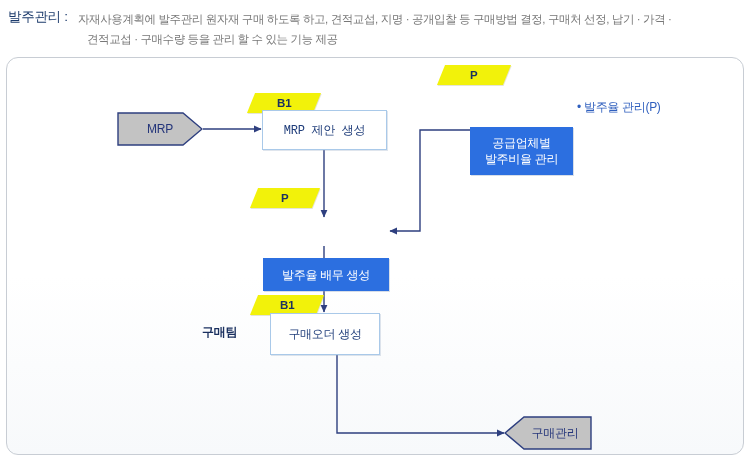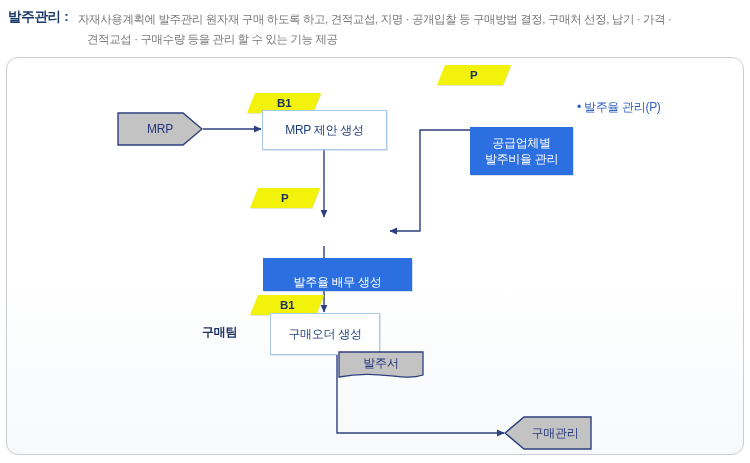--- a/index.html
+++ b/index.html
@@ -19,21 +19,21 @@
   #header {
     position: absolute;
     left: 0; top: 0;
     width: 750px;
     height: 50px;
   }
   #header-title {
     position: absolute;
     left: 8px; top: 8px;
     font-size: 13.5px;
-    font-weight: bold;
+    font-weight: normal;
     color: #1b3a6b;
     letter-spacing: -0.3px;
     white-space: nowrap;
   }
   #header-desc {
     position: absolute;
     left: 78px; top: 9px;
     width: 666px;
     font-size: 11.5px;
     line-height: 20px;
@@ -195,59 +195,53 @@
     <svg width="86" height="34">
       <polygon points="1,1 66,1 85,17 66,33 1,33" fill="#c3c3c3" stroke="#2e3f7f" stroke-width="1.4"></polygon>
     </svg>
     <span class="pent-label">MRP</span>
   </div>
 
   <div class="node tag" style="left:244px; top:35px; width:66px; height:20px;">
     <span>B1</span>
   </div>
 
-  <div class="node proc" style="left:255px; top:52px; width:125px; height:40px;">
+  <div class="node proc" style="left:255px; top:52px; width:125px; height:40px;font-family:Liberation Mono, monospace;">
     <span>MRP 제안 생성</span>
   </div>
 
   <div class="node tag" style="left:434px; top:7px; width:66px; height:20px;">
     <span>P</span>
   </div>
 
   <div class="node bluebox" style="left:463px; top:24px; width:103px; height:48px; flex-direction:column;">
     <span>공급업체별</span>
     <span>발주비율 관리</span>
   </div>
 
   <div class="bullet-text" style="left:570px; top:41px;">• 발주율 관리(P)</div>
 
   <div class="node tag" style="left:247px; top:130px; width:62px; height:20px;">
     <span>P</span>
   </div>
 
-  <div class="node bluebox" style="left:256px; top:155px; width:149px; height:33px;align-items:flex-end;">
+  <div class="node bluebox" style="left:256px; top:155px; width:126px; height:33px;">
     <span>발주율 배무 생성</span>
   </div>
 
   <div class="node tag" style="left:247px; top:237px; width:66px; height:20px;">
     <span>B1</span>
   </div>
 
   <div class="plain" style="left:195px; top:266px; font-weight:bold; color:#1b3160;">구매팀</div>
 
   <div class="node proc" style="left:263px; top:255px; width:110px; height:42px;">
     <span>구매오더 생성</span>
   </div>
 
-  <div class="docshape" style="left:331px; top:293px; width:86px; height:33px;">
-    <svg width="86" height="33">
-      <path d="M1,1 L85,1 L85,24 C64,31 42,18 1,26 Z" fill="#c3c3c3" stroke="#2e3f7f" stroke-width="1.3"></path>
-    </svg>
-    <span class="doclabel">발주서</span>
-  </div>
 
   <div class="node pent-left" style="left:497px; top:358px; width:88px; height:34px;">
     <svg width="88" height="34">
       <polygon points="20,1 87,1 87,33 20,33 1,17" fill="#c3c3c3" stroke="#2e3f7f" stroke-width="1.4"></polygon>
     </svg>
     <span class="pent-label" style="margin-left:14px;">구매관리</span>
   </div>
 
 </div>
 

